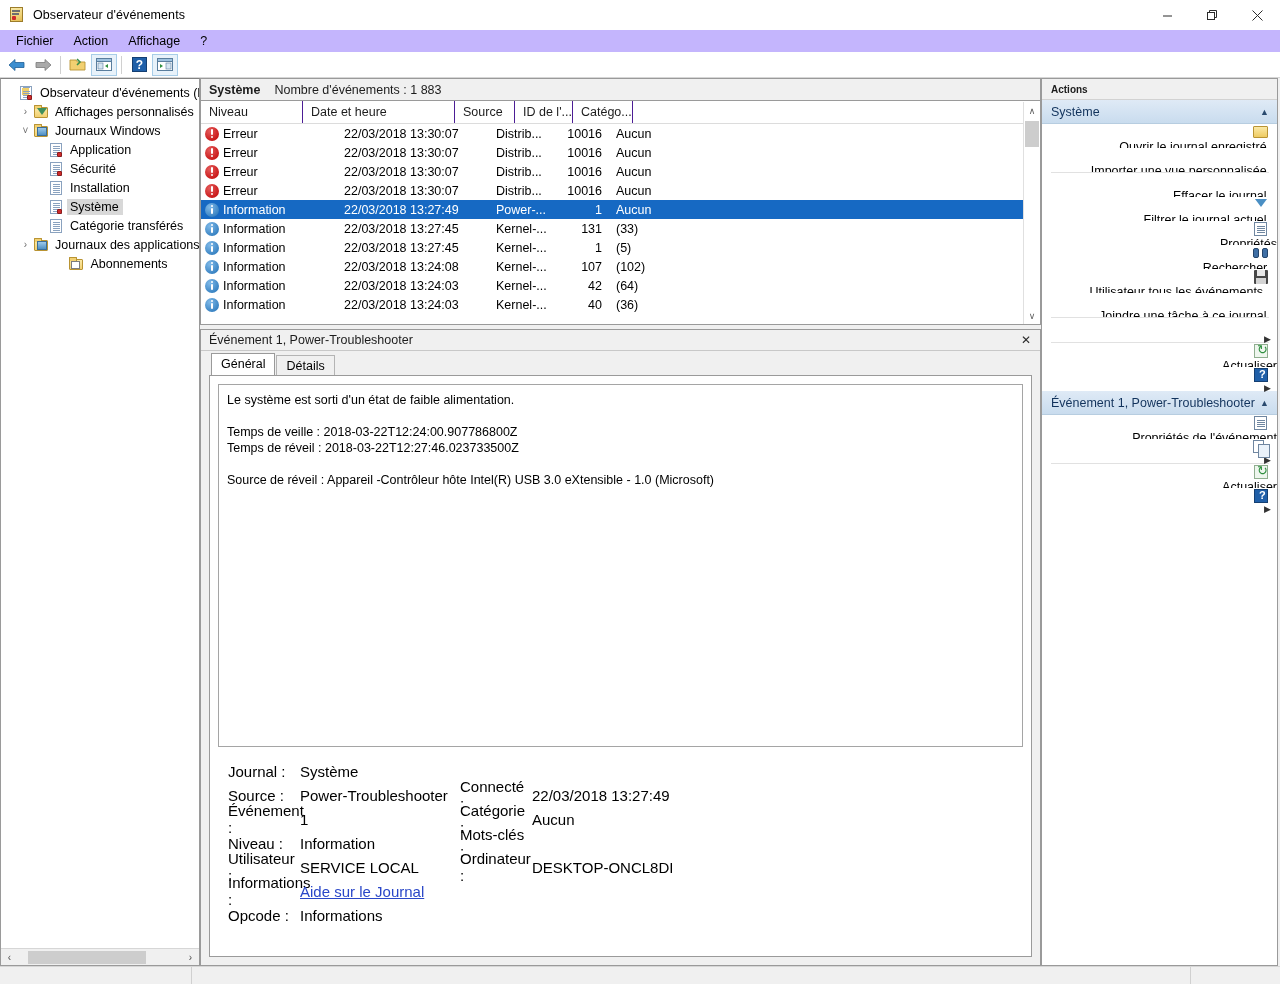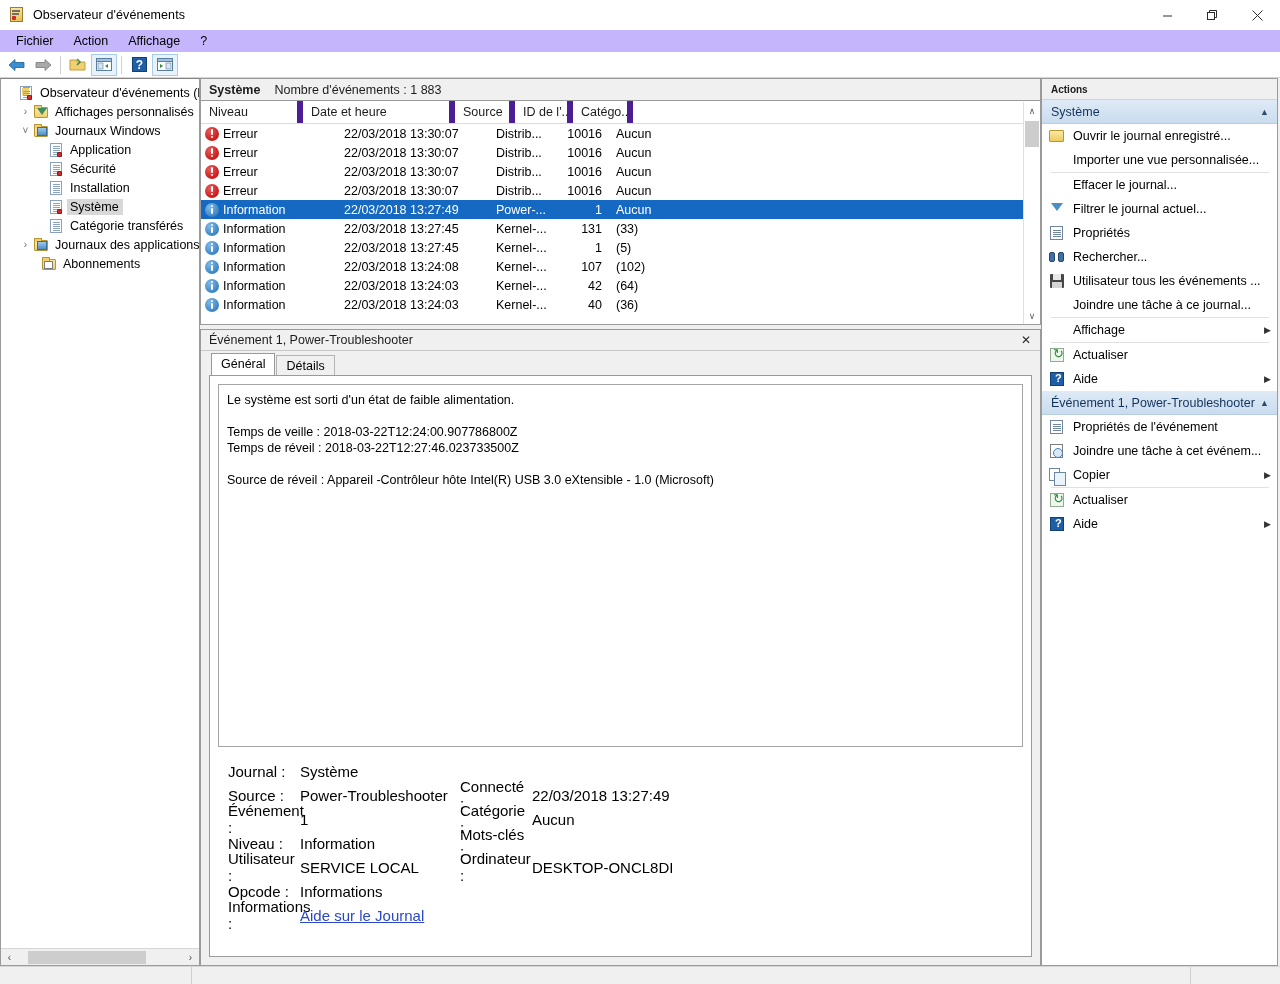--- a/index.html
+++ b/index.html
@@ -176,21 +176,21 @@
   }
   .lh-title { font-weight: bold; font-size: 12.5px; color: #1c1c1c; }
   .lh-count { margin-left: 14px; font-size: 12.5px; color: #1c1c1c; }
 
   .cols {
     display: flex; height: 23px; background: #ffffff;
     border-bottom: 1px solid #dcdcdc;
   }
   .col {
     font-size: 12.5px; color: #1c1c1c; padding: 4px 6px 0 8px;
-    border-right: 6px solid #4c1d95; overflow: hidden; white-space: nowrap;
+    border-right: 1px solid #4c1d95; overflow: hidden; white-space: nowrap;
   }
   .col.c-niveau { width: 102px; }
   .col.c-date   { width: 152px; }
   .col.c-source { width: 60px; }
   .col.c-id     { width: 58px; }
   .col.c-cat    { width: 60px; }
 
   .rows { position: relative; }
   .row {
     display: flex; height: 19px; align-items: center; font-size: 12.5px;
@@ -296,22 +296,22 @@
   .act-group-header {
     height: 24px; display: flex; align-items: center; padding: 0 8px 0 9px;
     background: linear-gradient(180deg,#dfeaf6 0%, #c9dcee 100%);
     border-bottom: 1px solid #b7cde0;
     font-size: 12.5px; color: #12335c;
   }
   .act-group-header .agh-text { flex: 1; }
   .agh-arrow { font-size: 9px; color: #2a4a6e; }
 
   .act-item {
-    height: 24px; display: flex; align-items: center; padding-left: 7px;
-    font-size: 12.5px; color: #000; position: relative;
+    height: 24px; display: flex; align-items: flex-end; padding-left: 24px;
+    font-size: 12.5px; color: #000; position: relative; flex-direction: column;
   }
   .act-item .ai-icon { width: 16px; height: 16px; margin-right: 8px; flex: none; position: relative; }
   .act-item .ai-icon.none { background: none; }
   .act-item .ai-label { flex: 1; white-space: nowrap; overflow: hidden; }
   .act-item .ai-sub { font-size: 9px; color: #333; margin-right: 6px; }
   .act-sep { height: 1px; background: #e1e1e1; margin: 0 8px 0 9px; }
 
   
   .ai-openlog { position: absolute; left: 0; top: 2px; width: 15px; height: 12px;
     background: linear-gradient(180deg,#fbe9a6,#eecb62); border: 1px solid #b99433; border-radius: 1px; }
@@ -544,21 +544,21 @@
           <div class="tlabel">Catégorie transférés</div>
         </div>
         <div class="tnode" style="padding-left: 17px;">
           <div class="chev">›</div>
           <div class="ticon">
             <div class="ic-folder"></div>
             <div class="ic-mon"></div>
           </div>
           <div class="tlabel">Journaux des applications et</div>
         </div>
-        <div class="tnode" style="padding-left: 25px;">
+        <div class="tnode" style="padding-left: 25px; justify-content: center;">
           <div class="chev empty"></div>
           <div class="ticon">
             <div class="ic-folder"></div>
             <div class="ic-cal"></div>
           </div>
           <div class="tlabel">Abonnements</div>
         </div>
       </div>
     <div class="tree-hscroll">
       <div class="hs-btn">‹</div>
@@ -739,26 +739,26 @@
             <div class="m-lab2">Mots-clés :</div>
             <div class="m-val2"></div>
           </div>
           <div class="meta-row">
             <div class="m-lab">Utilisateur :</div>
             <div class="m-val">SERVICE LOCAL</div>
             <div class="m-lab2">Ordinateur :</div>
             <div class="m-val2">DESKTOP-ONCL8DI</div>
           </div>
           <div class="meta-row">
+            <div class="m-lab">Informations :</div>
+            <div class="m-val m-link">Aide sur le Journal</div>
+          </div>
+          <div class="meta-row">
             <div class="m-lab">Opcode :</div>
             <div class="m-val">Informations</div>
-          </div>
-          <div class="meta-row">
-            <div class="m-lab">Informations :</div>
-            <div class="m-val m-link">Aide sur le Journal</div>
           </div>
         </div>
       </div>
     </div>
   </div>
 
   <div class="actions">
     <div class="act-title">Actions</div>
     <div id="actions-root">
         <div class="act-group-header">
@@ -846,26 +846,20 @@
               <i></i>
               <i></i>
               <i></i>
               <i></i>
             </div>
           </div>
           <div class="ai-label">Propriétés de l'événement</div>
         </div>
         <div class="act-item">
           <div class="ai-icon">
-            <div class="ai-task"></div>
-          </div>
-          <div class="ai-label">Joindre une tâche à cet événem...</div>
-        </div>
-        <div class="act-item">
-          <div class="ai-icon">
             <div class="ai-copy"></div>
           </div>
           <div class="ai-label">Copier</div>
           <div class="ai-sub">▶</div>
         </div>
         <div class="act-sep"></div>
         <div class="act-item">
           <div class="ai-icon">
             <div class="ai-refresh"></div>
           </div>

